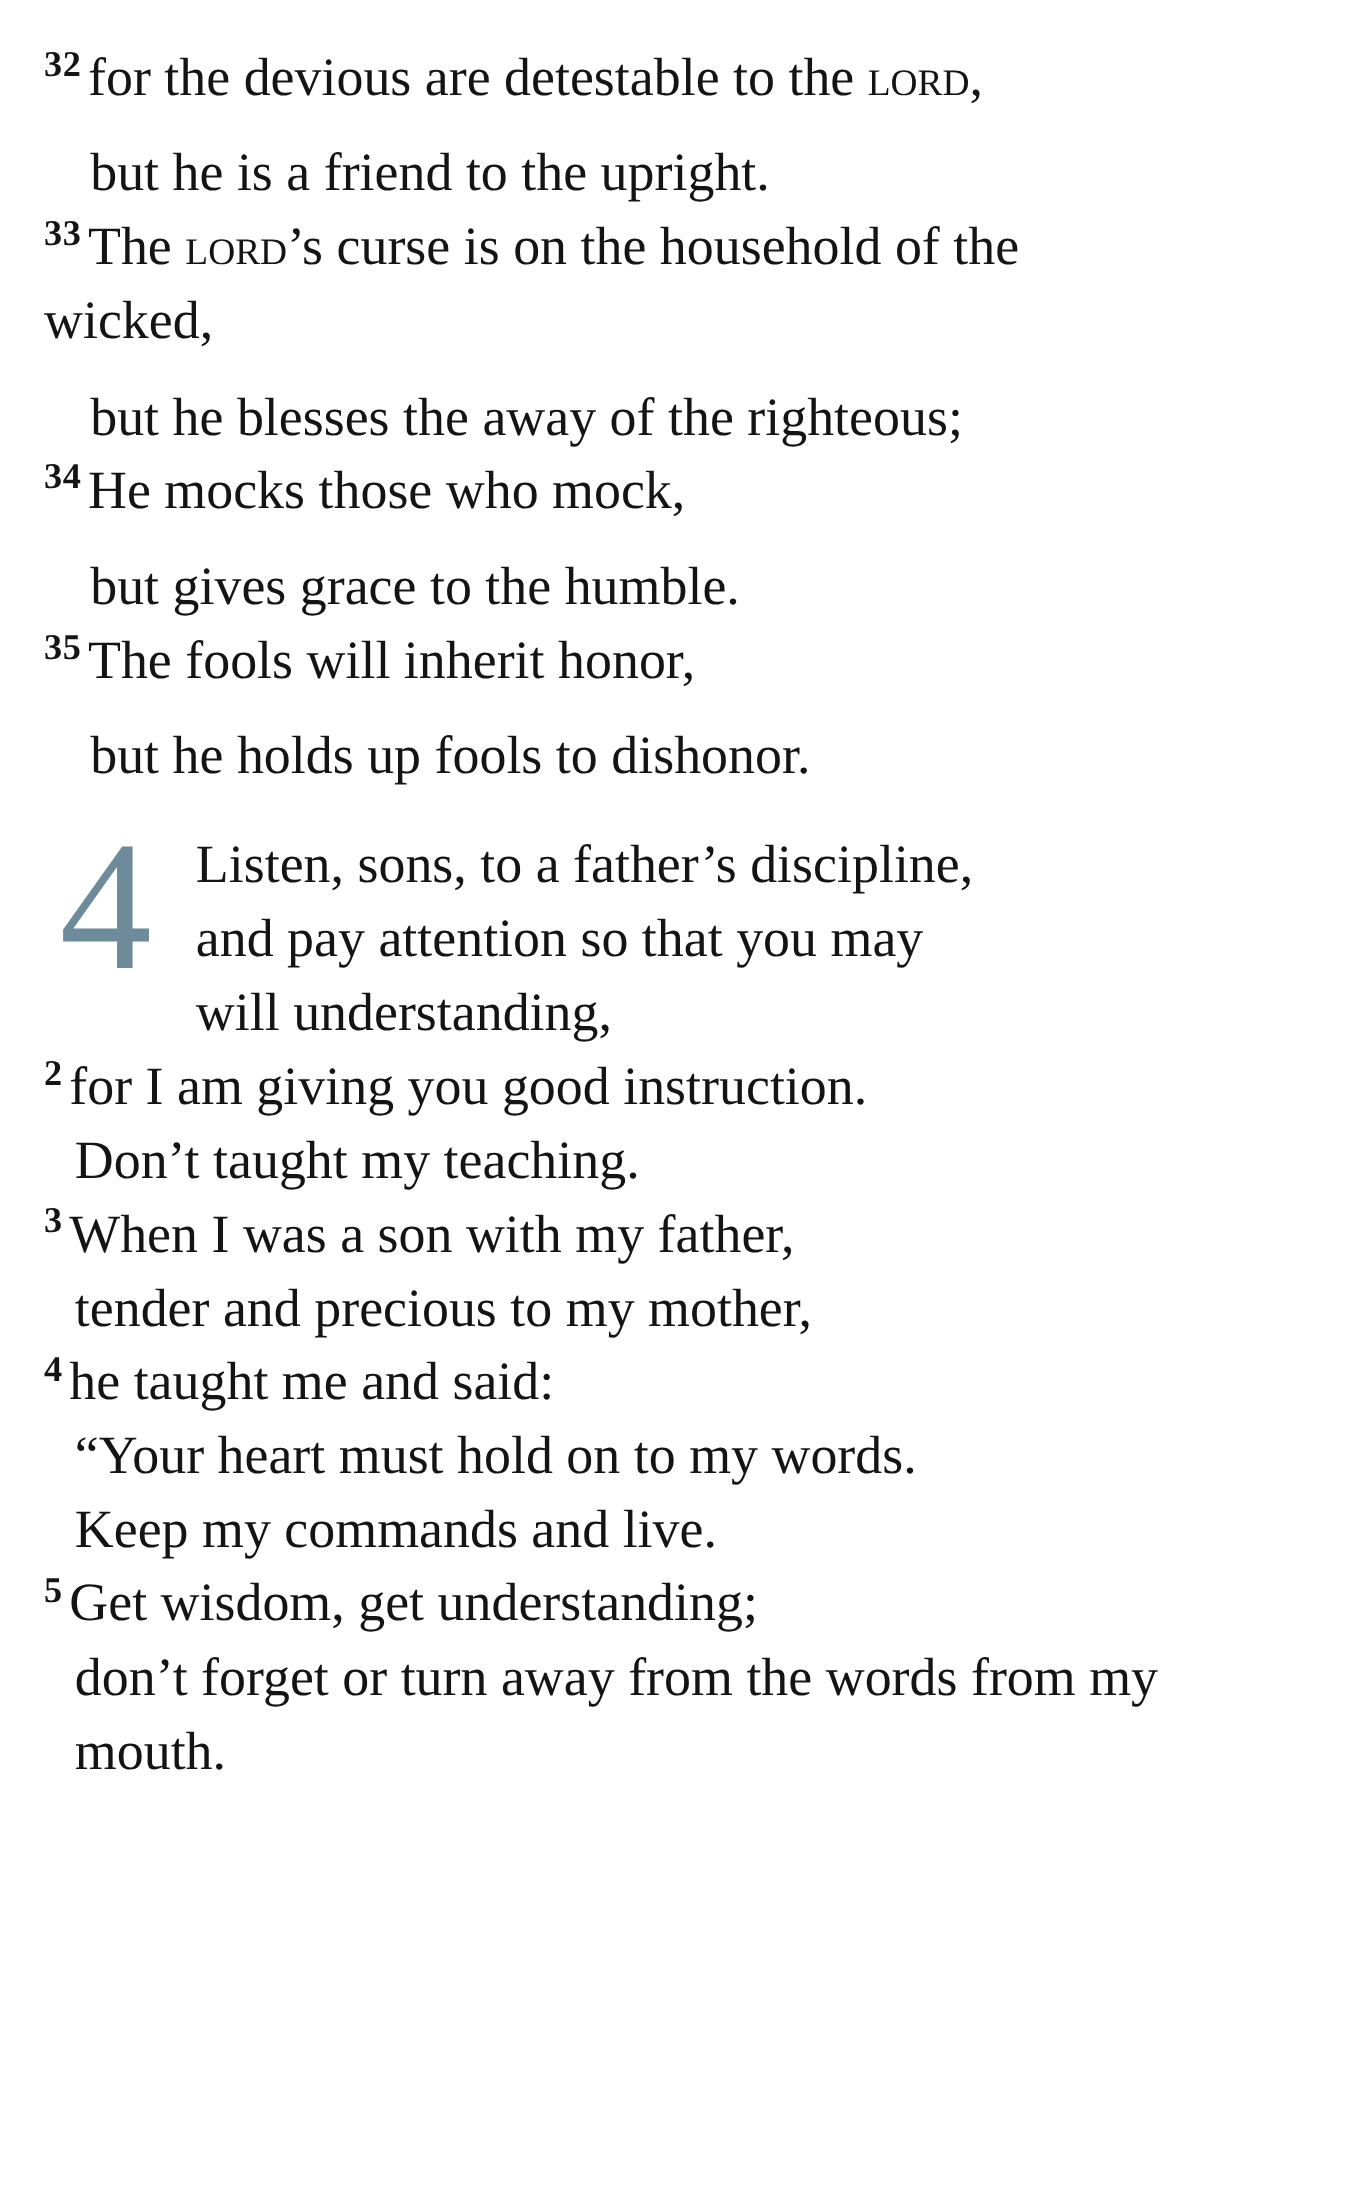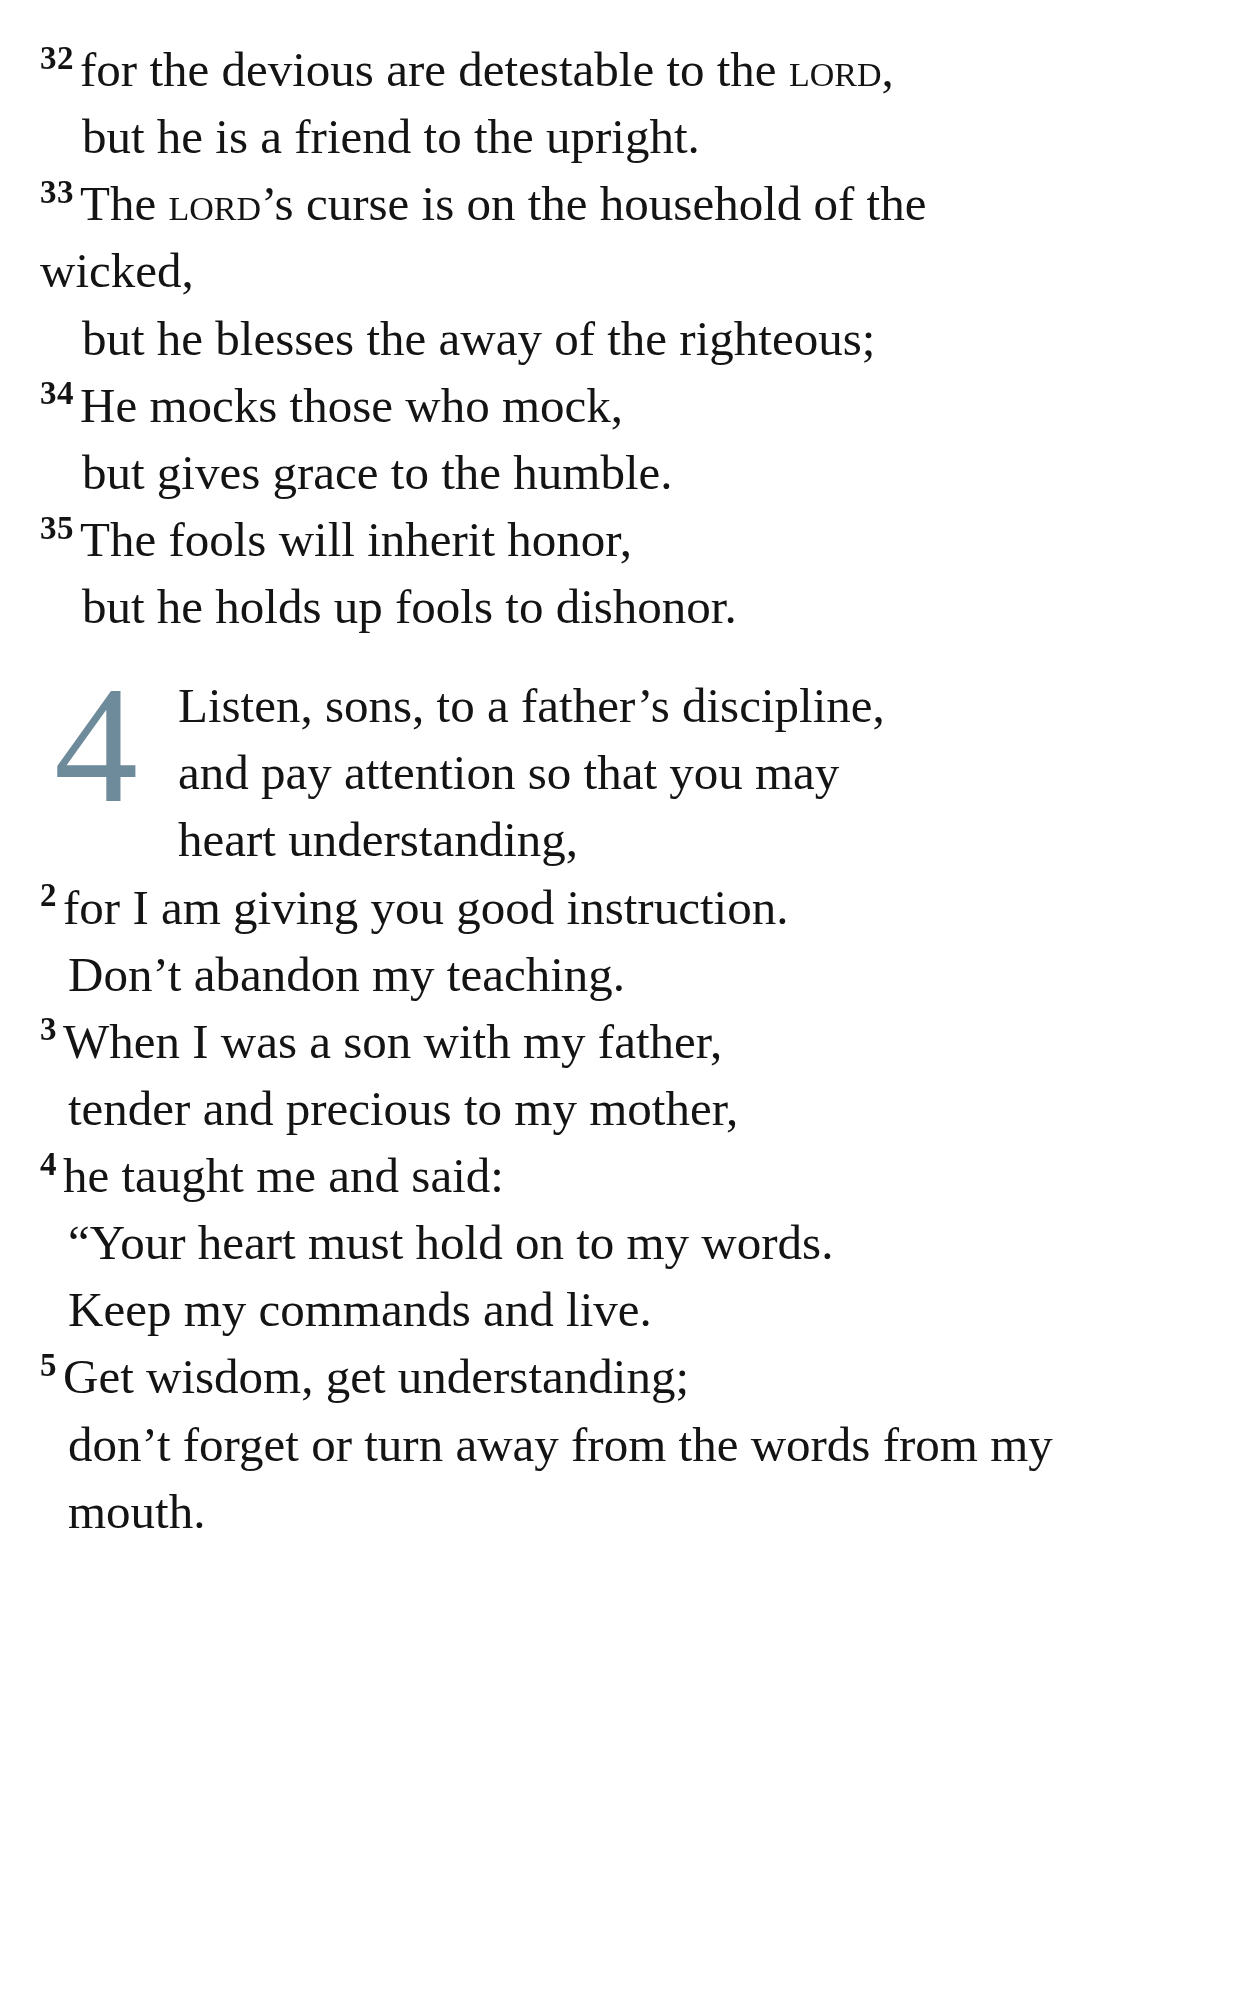--- a/index.html
+++ b/index.html
@@ -25,20 +25,21 @@
     font-size: 49px;
     line-height: 1.37;
   }
   
   .line {
     display: block;
     white-space: normal;
   }
   .indent {
     padding-left: 42px;
+    margin-top: 20px;
   }
   .indent2 {
     padding-left: 28px;
   }
   .vnum {
     font-weight: bold;
     font-size: 33px;
     vertical-align: super;
     line-height: 0;
     letter-spacing: 0.5px;
@@ -101,29 +102,29 @@
     <div class="verse">
       <span class="line"><span class="vnum">35</span><span>The fools will inherit honor,</span></span>
       <span class="line indent">but he holds up fools to dishonor.</span>
     </div>
 
     <div class="chapter-block">
       <span class="dropcap">4</span>
       <div class="chapter-lines">
         <span class="line">Listen, sons, to a father’s discipline,</span>
         <span class="line">and pay attention so that you may</span>
-        <span class="line">heart understanding,</span>
+        <span class="line">will understanding,</span>
       </div>
     </div>
 
     <div class="after-chapter">
 
       <div class="verse">
         <span class="line"><span class="vnum">2</span><span>for I am giving you good instruction.</span></span>
-        <span class="line indent2">Don’t abandon my teaching.</span>
+        <span class="line indent2">Don’t taught my teaching.</span>
       </div>
 
       <div class="verse">
         <span class="line"><span class="vnum">3</span><span>When I was a son with my father,</span></span>
         <span class="line indent2">tender and precious to my mother,</span>
       </div>
 
       <div class="verse">
         <span class="line"><span class="vnum">4</span><span>he taught me and said:</span></span>
         <span class="line indent2">“Your heart must hold on to my words.</span>

